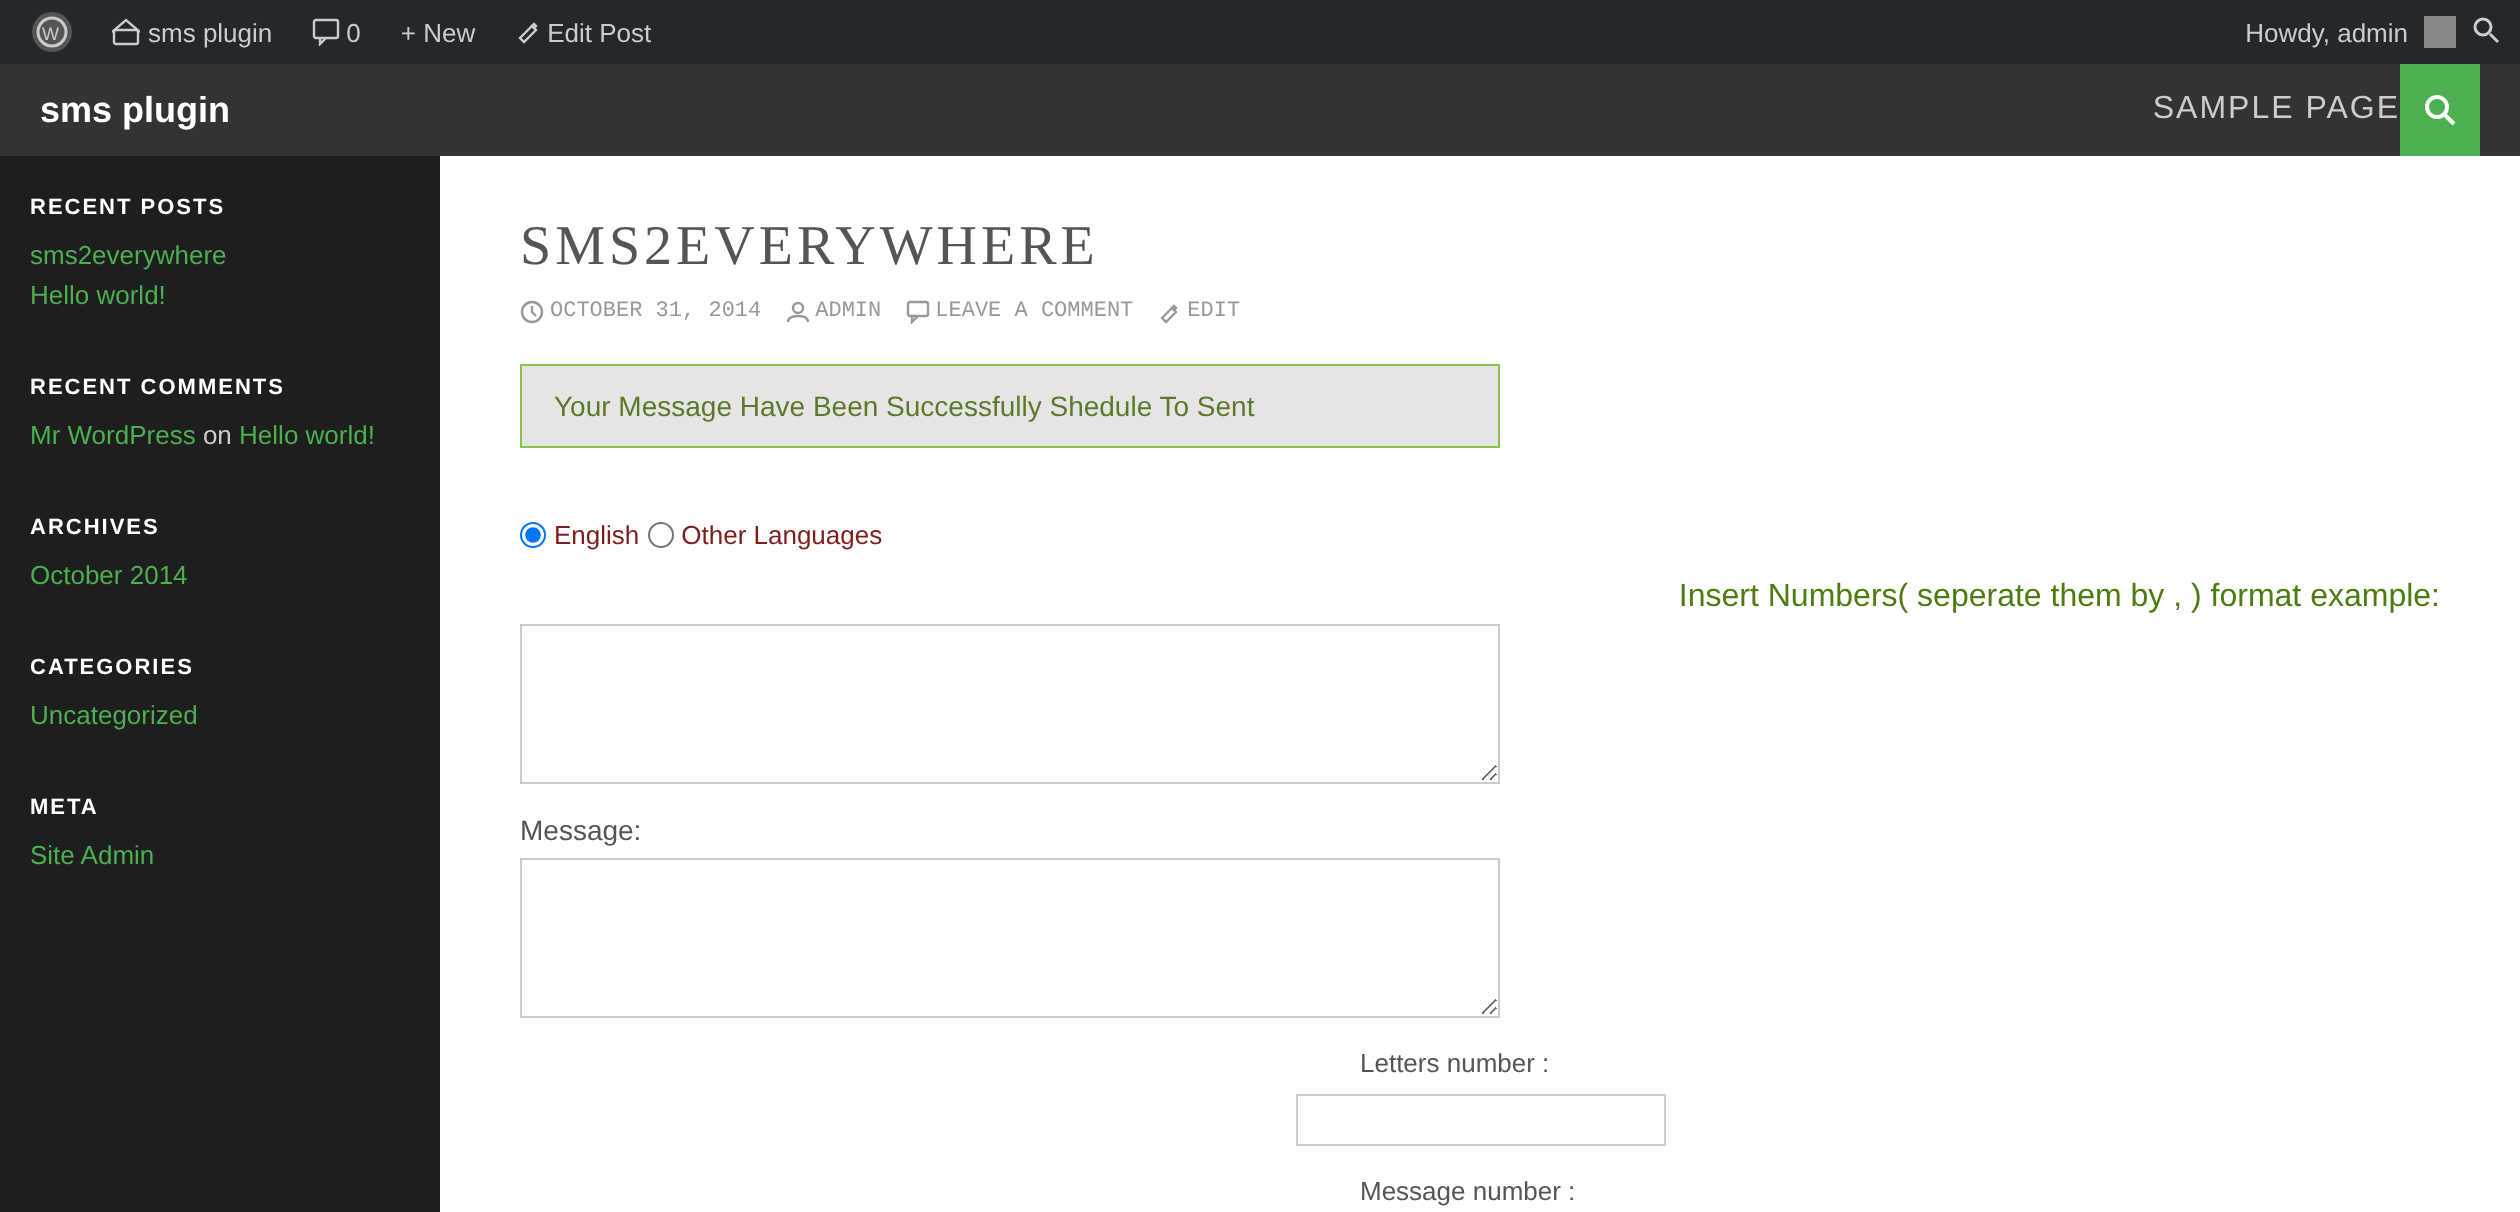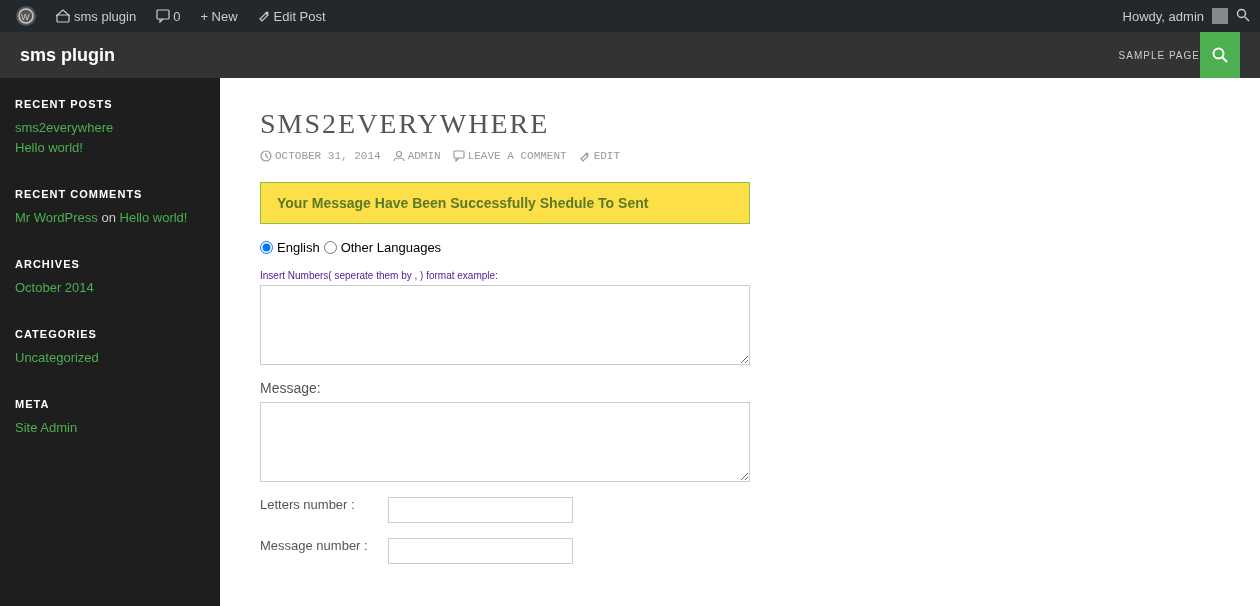--- a/index.html
+++ b/index.html
@@ -72,21 +72,21 @@
       flex: 1;
     }
     #site-nav {
       display: flex;
       align-items: center;
       gap: 20px;
     }
     .nav-link {
       color: #ccc;
       text-decoration: none;
-      font-size: 10px;
+      font-size: 16px;
       letter-spacing: 1px;
       text-transform: uppercase;
       cursor: pointer;
       text-align: center;
     }
     .search-btn {
       background: #4caf50;
       color: #fff;
       border: none;
       width: 40px;
@@ -162,64 +162,67 @@
       align-items: center;
       gap: 12px;
       font-family: Liberation Mono, monospace;
     }
     .post-meta span { display: flex; align-items: center; gap: 3px; }
     .post-meta a { color: #999; text-decoration: none; cursor: pointer; }
 
     
     .success-box {
       border: 1px solid #8bc34a;
-      background: #fde047;
+      background: #e5e5e5;
       color: #5a7a2a;
       padding: 12px 16px;
-      font-weight: bold;
+      font-weight: normal;
       font-size: 14px;
-      margin-bottom: 16px;
+      margin-bottom: 36px;
       max-width: 490px;
     }
 
     
     .form-section { margin-bottom: 15px; }
     .form-label {
       color: #555;
       font-size: 14px;
       margin-bottom: 6px;
       display: block;
     }
     .radio-group { display: flex; align-items: center; gap: 4px; margin-bottom: 8px; }
     .radio-group input[type="radio"] { cursor: pointer; }
-    .radio-label { font-size: 13px; color: #000000; }
+    .radio-label { font-size: 13px; color: #7f1d1d; }
     .insert-numbers-text {
-      font-size: 10px;
-      color: #4c1d95;
+      font-size: 16px;
+      color: #4d7c0f;
       margin-bottom: 4px;
+      text-align: right;
     }
     .example-number {
       color: #2980b9;
       font-size: 13px;
       margin-bottom: 8px;
       display: block;
     }
     textarea.sms-textarea {
       width: 490px;
       height: 80px;
       border: 1px solid #ccc;
       resize: both;
       padding: 5px;
       font-size: 13px;
       display: block;
     }
     .inline-field {
       display: flex;
+      align-items: center;
       gap: 8px;
       margin-bottom: 15px;
+      flex-direction: column;
     }
     .inline-field label {
       font-size: 13px;
       color: #555;
       min-width: 120px;
     }
     .inline-input {
       border: 1px solid #ccc;
       height: 26px;
       width: 185px;

